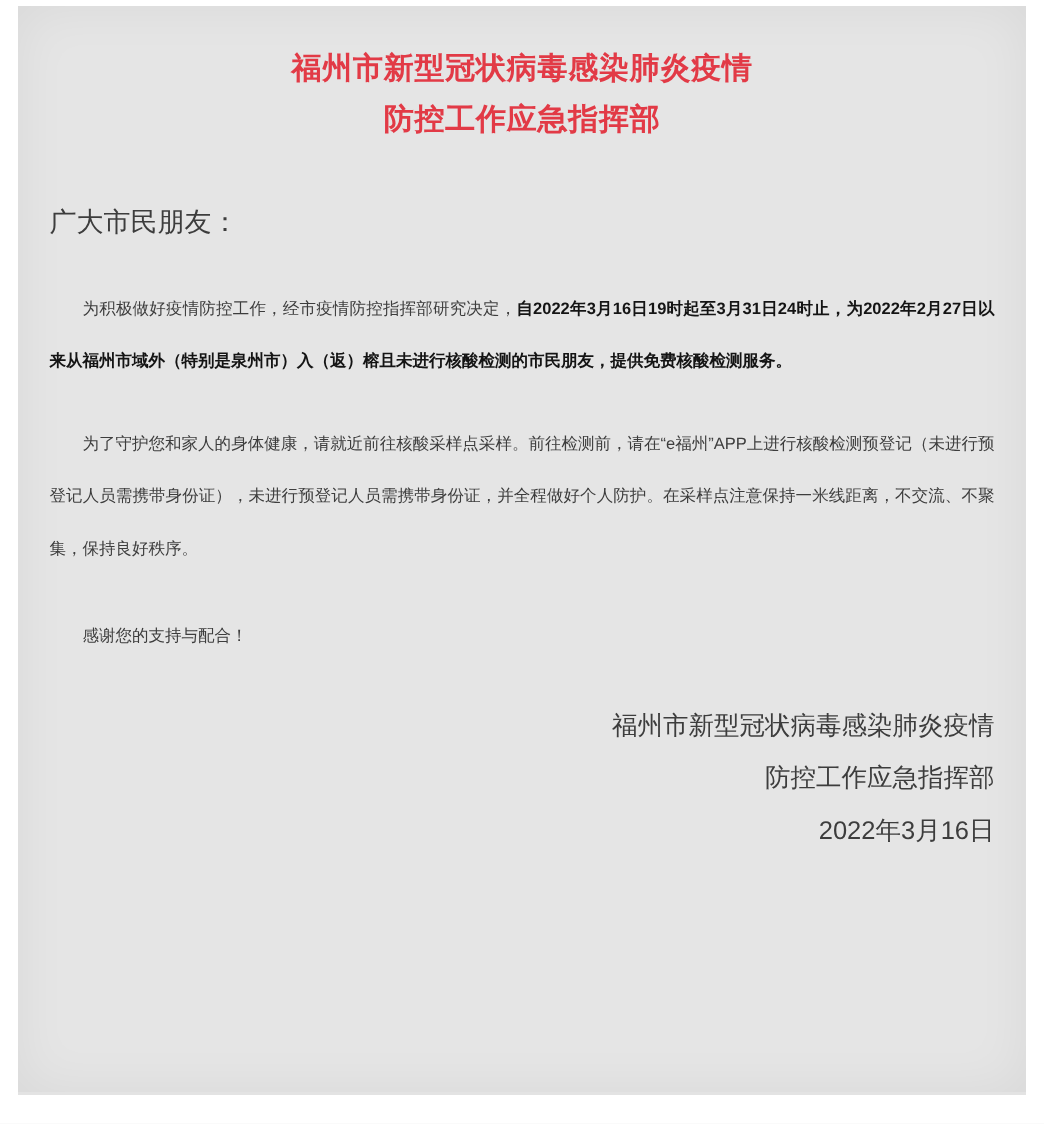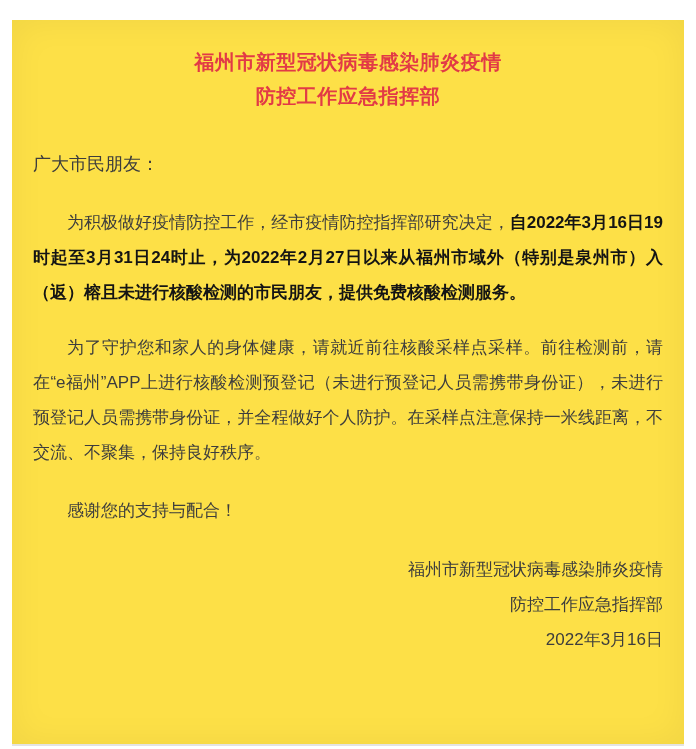--- a/index.html
+++ b/index.html
@@ -11,24 +11,24 @@
   .page {
     position: relative;
     width: 696px;
     height: 749px;
     background: #ffffff;
     overflow: hidden;
   }
   .card {
     position: absolute;
     left: 12px;
-    top: 20px;
+    top: 4px;
     width: 672px;
     height: 726px;
-    background: #fde047;
+    background: #e5e5e5;
     box-shadow: inset 0 0 36px rgba(0,0,0,0.055);
     border-bottom: 2px solid #e3e3e3;
     box-sizing: border-box;
   }
   .content {
     padding: 0 21px;
   }
   .title-block {
     margin-top: 25px;
     text-align: center;
@@ -40,21 +40,21 @@
     color: #e23a46;
     letter-spacing: 0.5px;
   }
   .salutation {
     margin-top: 34px;
     font-size: 18px;
     line-height: 35px;
     color: #3d3d3d;
   }
   .para {
-    font-size: 17px;
+    font-size: 11px;
     line-height: 35px;
     color: #3d3d3d;
     text-align: justify;
     text-indent: 2em;
     margin: 0;
   }
   .para-main { margin-top: 23px; }
   .para-instructions { margin-top: 20px; }
   .para-thanks { margin-top: 23px; text-align: left; }
   .bold-black {

